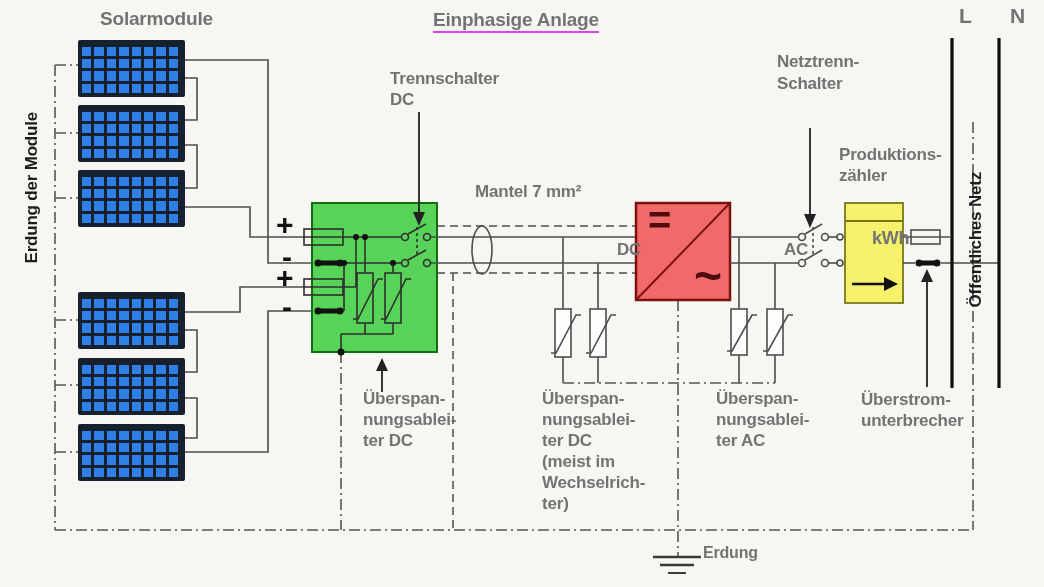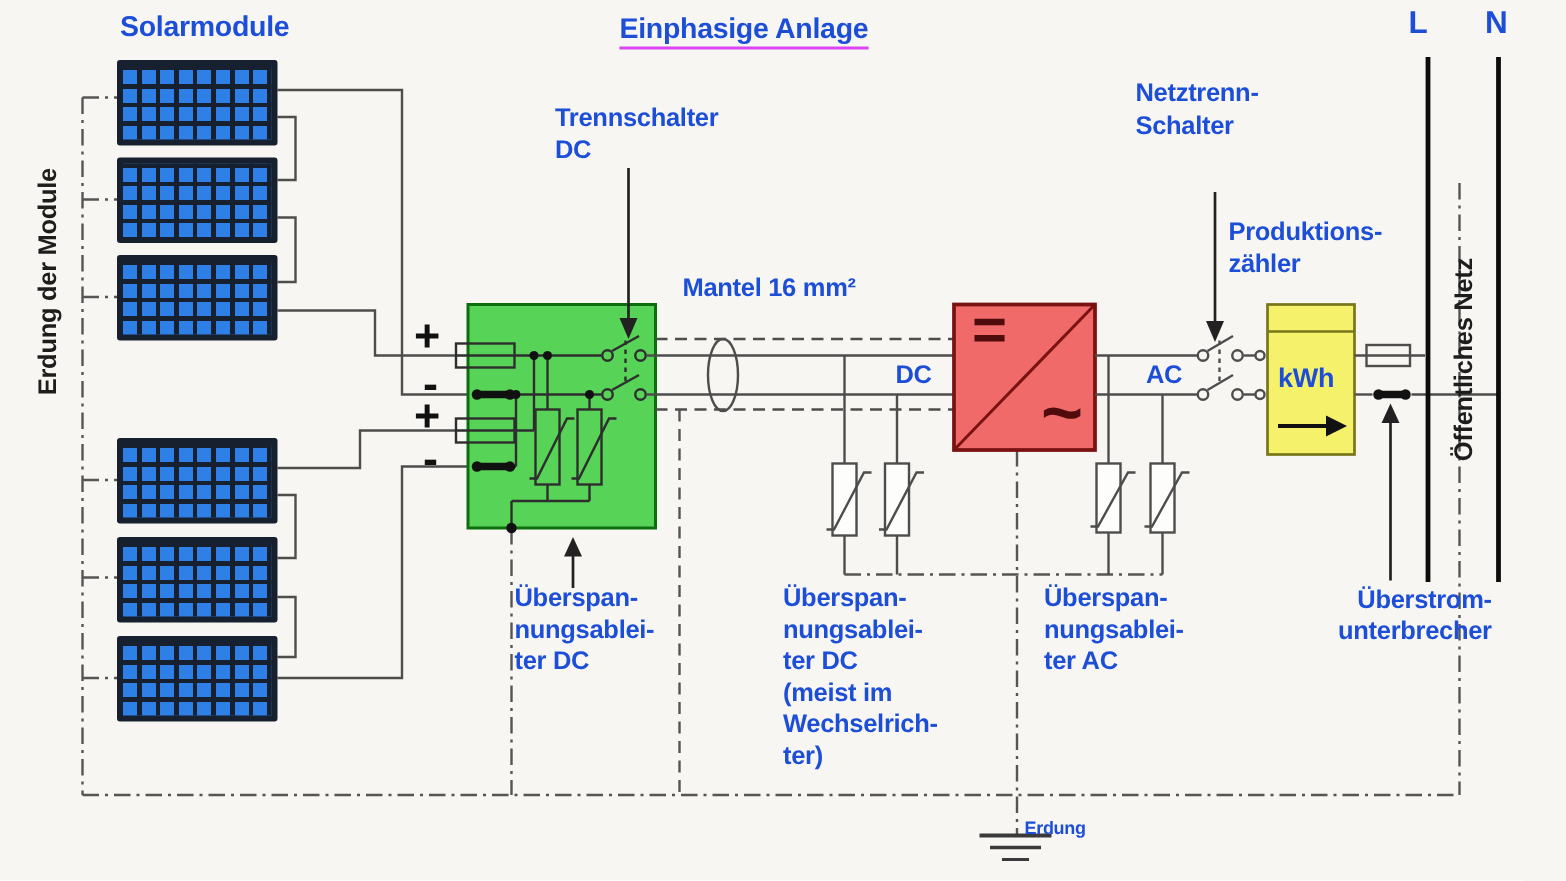--- a/index.html
+++ b/index.html
@@ -1,20 +1,20 @@
 <!DOCTYPE html>
 <html><head>
 <meta charset="utf-8">
 <style>
   html,body{margin:0;padding:0;background:#ffffff;}
   #stage{position:relative;width:1044px;height:587px;background:#f7f6f2;overflow:hidden;
          font-family:"Liberation Sans",sans-serif;}
   svg{position:absolute;left:0;top:0;}
-  .lbl{position:absolute;font:700 17px/21px "Liberation Sans",sans-serif;color:#1d4ed8;
-       white-space:nowrap;letter-spacing:-0.2px;}
+  .lbl{position:absolute;font:700 17px/21px "Liberation Sans",sans-serif;color:#737373;
+       white-space:nowrap;letter-spacing:-0.2px;margin-left:20px;}
   .lbl.big{font-size:19px;}
   .title{border-bottom:2px solid #d946ef;padding-bottom:1px;}
   .vlabel{position:absolute;writing-mode:vertical-rl;transform:rotate(180deg);
           font:700 17px "Liberation Sans",sans-serif;color:#1d1d1d;letter-spacing:-0.2px;white-space:nowrap;}
   .sym{position:absolute;font:900 30px/30px "Liberation Sans",sans-serif;color:#111;}
   .invsym{position:absolute;font-weight:900;color:#500c0c;line-height:1;}
   .ln{font-size:21px;}
   .module{position:absolute;width:107px;height:57px;background:#2e7fe6;border:4px solid #16202e;
           box-sizing:border-box;border-radius:2px;
           background-image:
@@ -203,21 +203,21 @@
 
 <div class="vlabel" style="left:22px;top:112px;">Erdung der Module</div>
 
 <div class="lbl" style="left:370px;top:68px;">
   <div>Trennschalter</div>
   <div>DC</div>
 </div>
 
 
 <div class="lbl" style="left:455px;top:181px;">
-  <div>Mantel 16 mm²</div>
+  <div>Mantel 7 mm²</div>
 </div>
 
 
 <div class="lbl" style="left:819px;top:144px;">
   <div>Produktions-</div>
   <div>zähler</div>
 </div>
 
 <div class="lbl" style="left:757px;top:51px;line-height:22px;">
   <div>Netztrenn-</div>
@@ -233,21 +233,21 @@
 <div class="sym" style="left:282px;top:242px;">-</div>
 <div class="sym" style="left:276px;top:263px;">+</div>
 <div class="sym" style="left:282px;top:292px;">-</div>
 
 <div class="lbl" style="left:597px;top:239px;">DC</div>
 <div class="lbl" style="left:764px;top:239px;">AC</div>
 
 <div class="invsym" style="left:648px;top:200px;font-size:40px;">=</div>
 <div class="invsym" style="left:694px;top:252px;font-size:48px;">~</div>
 
-<div class="lbl" style="left:852px;top:242px;font-size:18px;">kWh</div>
+<div class="lbl" style="left:852px;top:228px;font-size:18px;">kWh</div>
 
 <div class="lbl" style="left:343px;top:388px;">
   <div>Überspan-</div>
   <div>nungsablei-</div>
   <div>ter DC</div>
 </div>
 
 <div class="lbl" style="left:522px;top:388px;">
   <div>Überspan-</div>
   <div>nungsablei-</div>
@@ -256,20 +256,20 @@
   <div>Wechselrich-</div>
   <div>ter)</div>
 </div>
 
 <div class="lbl" style="left:696px;top:388px;">
   <div>Überspan-</div>
   <div>nungsablei-</div>
   <div>ter AC</div>
 </div>
 
-<div class="lbl" style="left:892px;top:389px;text-align:right;">
+<div class="lbl" style="left:841px;top:389px;">
   <div>Überstrom-</div>
   <div>unterbrecher</div>
 </div>
 
-<div class="lbl" style="left:683px;top:542px;font-size:12px;">Erdung</div>
+<div class="lbl" style="left:683px;top:542px;font-size:16px;">Erdung</div>
 
 </div>
 
 </body></html>

